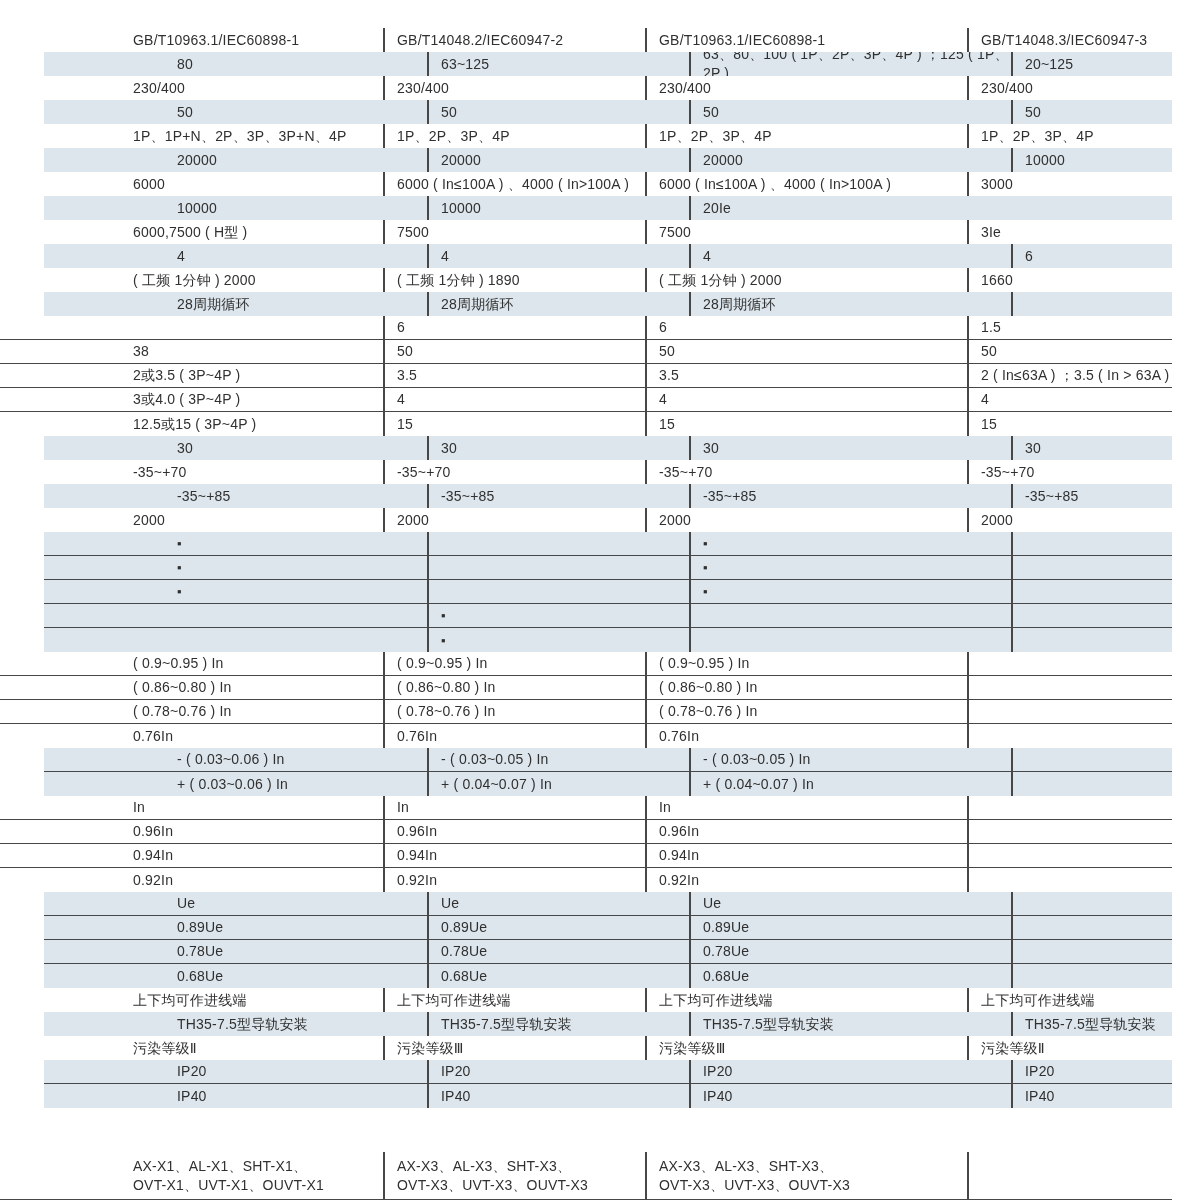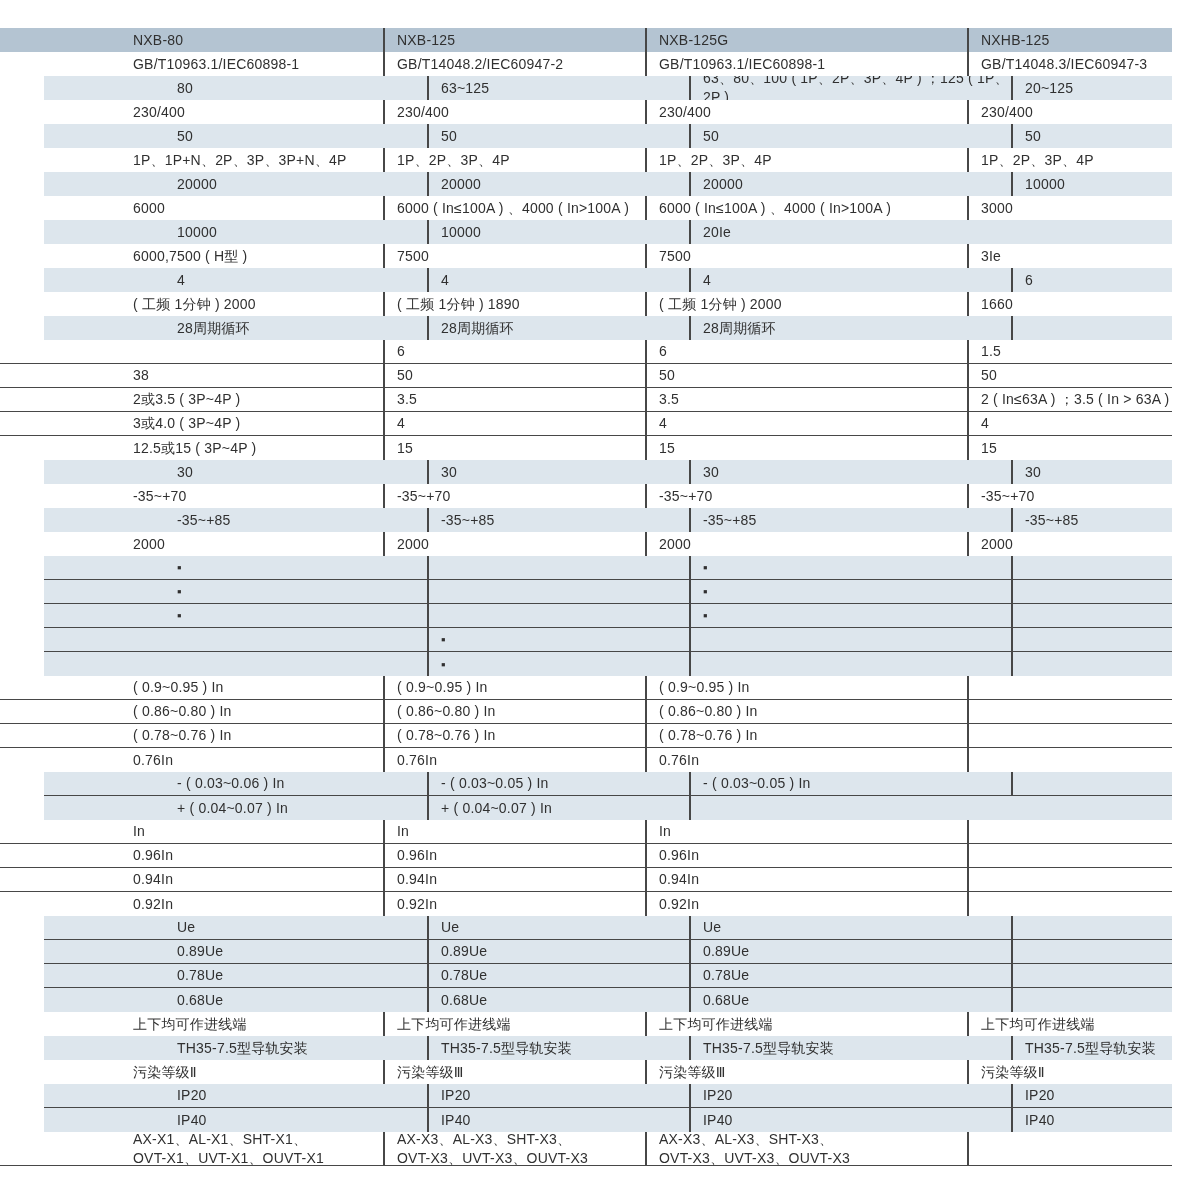--- a/index.html
+++ b/index.html
@@ -17,21 +17,21 @@
   .spec-table{
     position:absolute;top:28px;left:0;width:1172px;
   }
   .trow{
     display:grid;
     grid-template-columns:383px 262px 322px 205px;
     height:24px;
     font-size:14px;
     box-sizing:border-box;
   }
-  .trow.tall{height:34px;}
+  .trow.tall{height:48px;margin-top:44px;}
   .trow.shaded{background:var(--shaded);margin-left:44px;}
   .trow.header{background:var(--header);}
   .trow.rule-below{border-bottom:1px solid var(--rule);}
   .tcell{
     height:100%;
     display:flex;align-items:center;
     padding-left:12px;
     box-sizing:border-box;
     overflow:hidden;
     white-space:pre-line;
@@ -39,26 +39,20 @@
     letter-spacing:0.2px;
   }
   .tcell:first-child{padding-left:133px;}
   .tcell + .tcell{border-left:2px solid var(--rule);}
   .tcell.bullet{font-size:13px;}
 </style>
 </head>
 <body>
 
 <div class="spec-table">
-  <div class="trow header">
-    <div class="tcell">NXB-80</div>
-    <div class="tcell">NXB-125</div>
-    <div class="tcell">NXB-125G</div>
-    <div class="tcell">NXHB-125</div>
-  </div>
   <div id="rows-container">
       <div class="trow">
         <div class="tcell">GB/T10963.1/IEC60898-1</div>
         <div class="tcell">GB/T14048.2/IEC60947-2</div>
         <div class="tcell">GB/T10963.1/IEC60898-1</div>
         <div class="tcell">GB/T14048.3/IEC60947-3</div>
       </div>
       <div class="trow shaded">
         <div class="tcell">80</div>
         <div class="tcell">63~125</div>
@@ -232,20 +226,21 @@
         <div class="tcell">0.76In</div>
         <div class="tcell"></div>
       </div>
       <div class="trow shaded rule-below">
         <div class="tcell">- ( 0.03~0.06 ) In</div>
         <div class="tcell">- ( 0.03~0.05 ) In</div>
         <div class="tcell">- ( 0.03~0.05 ) In</div>
         <div class="tcell"></div>
       </div>
       <div class="trow shaded">
+        <div class="tcell">+ ( 0.03~0.06 ) In</div>
         <div class="tcell">+ ( 0.04~0.07 ) In</div>
         <div class="tcell">+ ( 0.04~0.07 ) In</div>
         <div class="tcell"></div>
       </div>
       <div class="trow rule-below">
         <div class="tcell">In</div>
         <div class="tcell">In</div>
         <div class="tcell">In</div>
         <div class="tcell"></div>
       </div>

